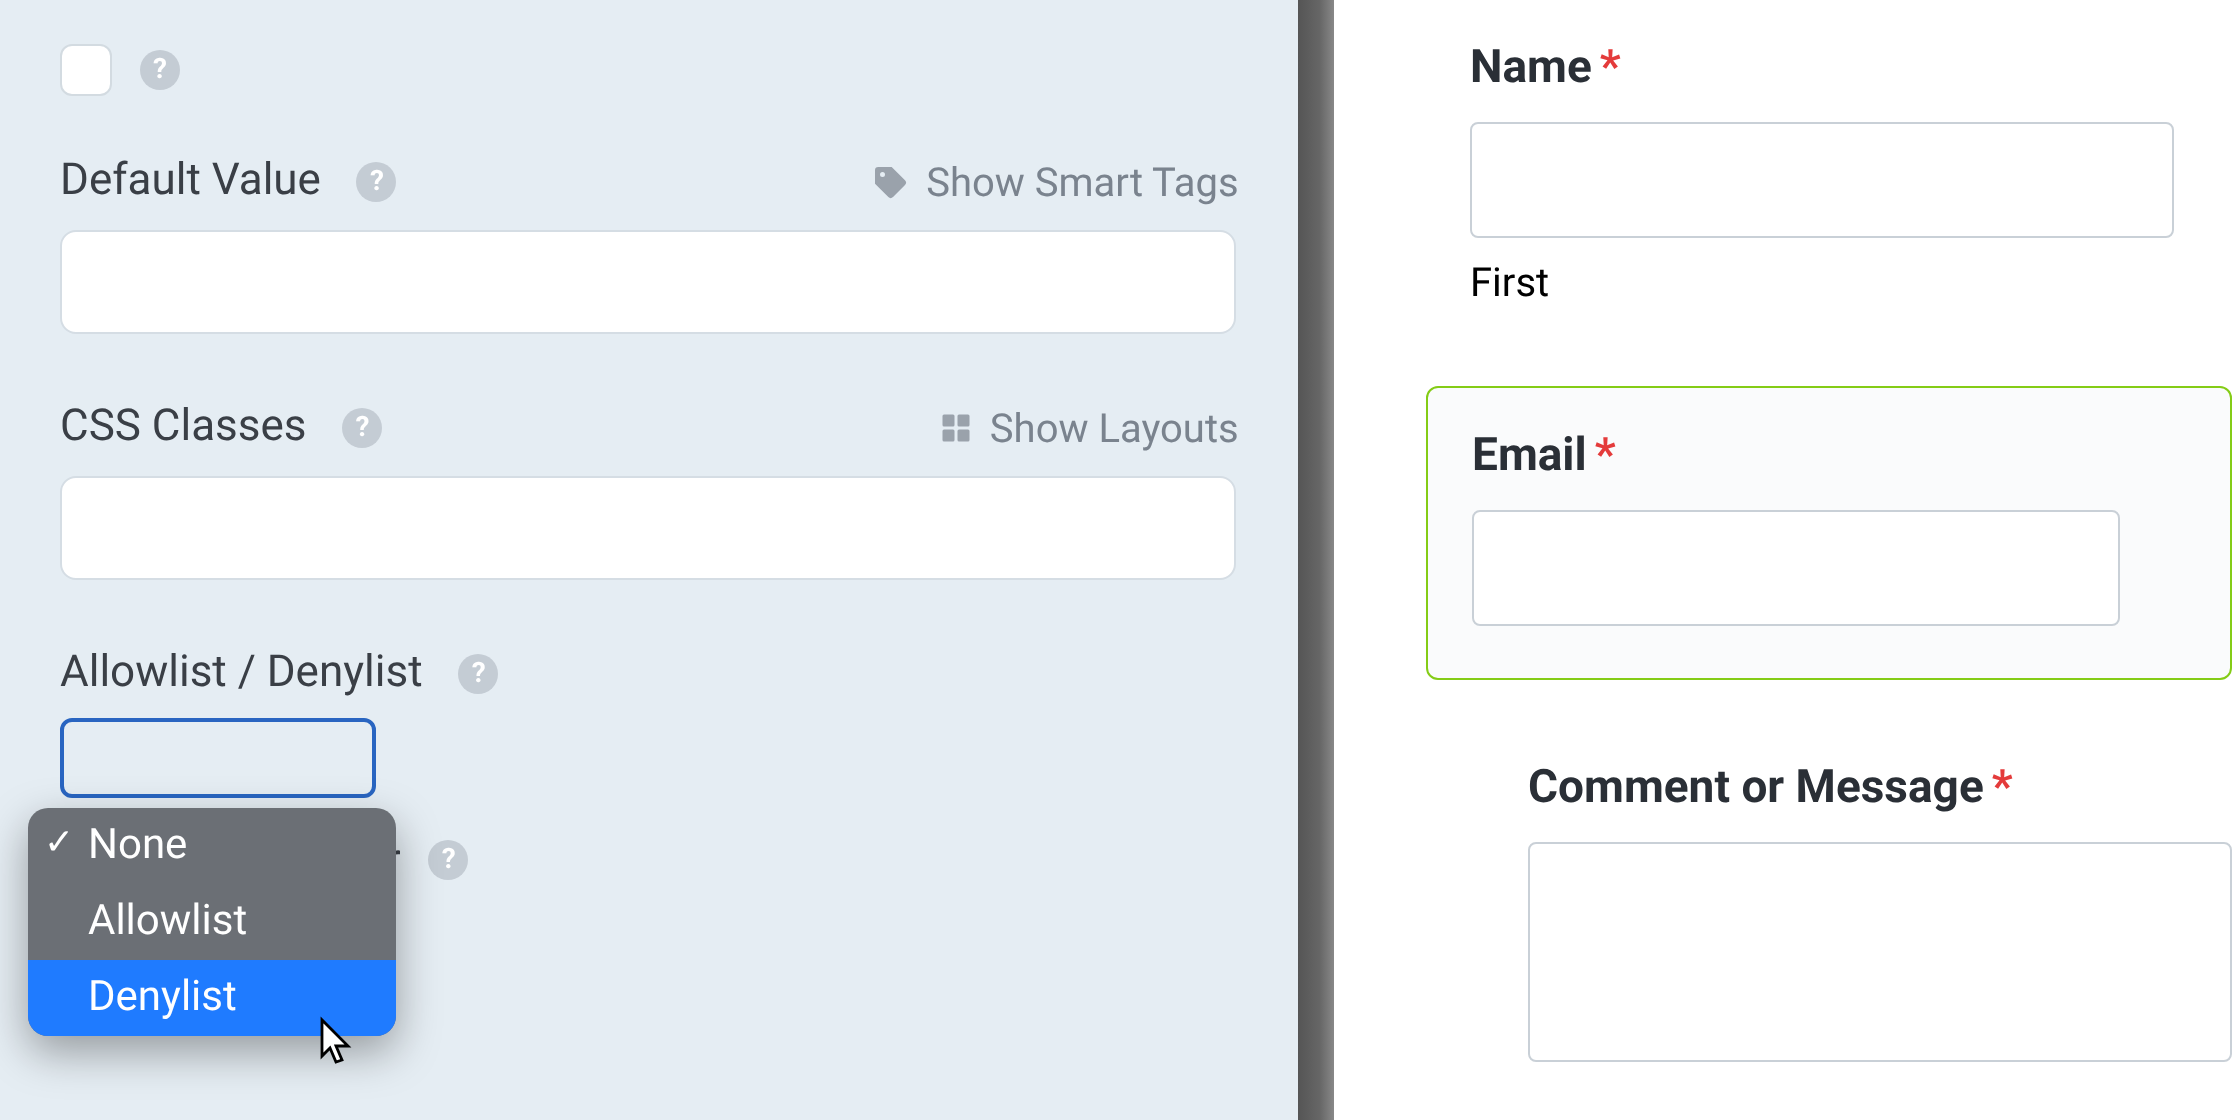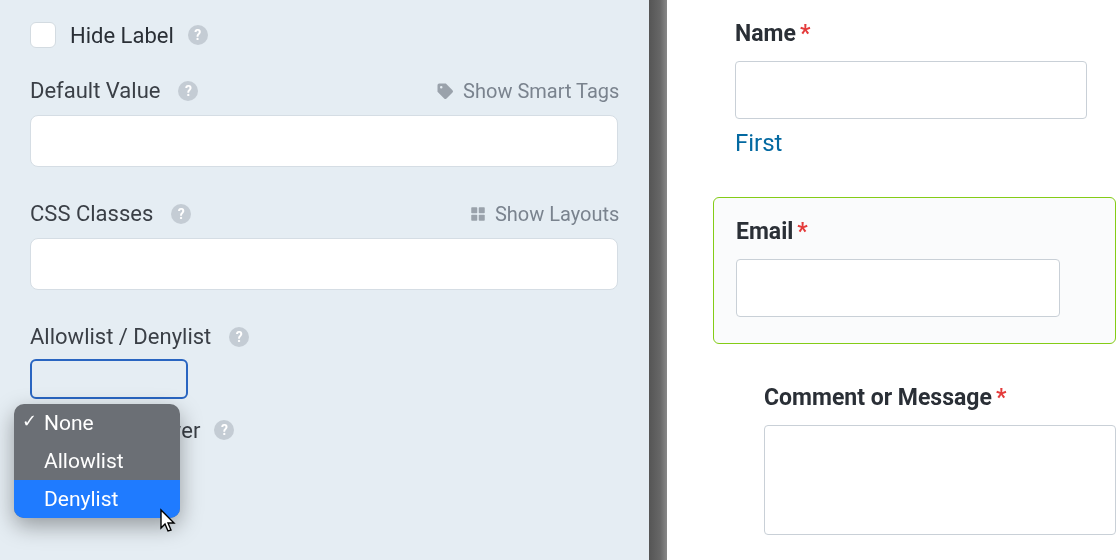--- a/index.html
+++ b/index.html
@@ -69,21 +69,21 @@
       border: 2px solid #2965c1; border-radius: 6px;
       margin-top: 4px;
     }
     .require-row { display: flex; align-items: center; gap: 14px; margin-top: 18px; }
     .require-label { font-size: 22px; color: #3a3f46; }
 
     
     .dropdown-pop {
       position: absolute;
       left: 14px; top: 404px;
-      width: 166px;
+      width: 184px;
       background: #6b6f75;
       border-radius: 10px;
       box-shadow: 0 8px 22px rgba(0,0,0,0.35);
       overflow: hidden;
     }
     .dropdown-pop .opt {
       display: flex; align-items: center;
       height: 38px; padding: 0 10px 0 30px;
       color: #fff; font-size: 21px;
       position: relative; cursor: default;
@@ -104,35 +104,34 @@
       padding: 20px 0 26px 22px; margin-left: -22px;
       background: #fafbfc;
     }
     .field-label { font-size: 23px; font-weight: 700; color: #2a2f36; display: flex; gap: 4px; margin-bottom: 14px; }
     .req { color: #e43b3b; }
     .preview-input {
       width: 352px; height: 58px; border: 1px solid #c9d0d7;
       border-radius: 4px; background: #fff;
     }
     .field-block.email .preview-input { width: 324px; }
-    .sub-label { font-size: 24px; color: #0369a1; margin-top: 10px; }
+    .sub-label { font-size: 20px; color: #000000; margin-top: 10px; }
     .comment-area {
       width: 352px; height: 110px;
       border: 1px solid #c9d0d7; border-radius: 4px;
       background: #fff;
     }
   </style>
 </head>
 <body>
 
 <div class="left-panel">
 
   <div class="row-check">
     <div class="checkbox"></div>
-    <span class="check-label">Hide Label</span>
     <span class="help-icon">?</span>
   </div>
 
   <div class="section">
     <div class="section-head">
       <div class="left">
         <span class="section-label">Default Value</span>
         <span class="help-icon">?</span>
       </div>
       <div class="right-link">

